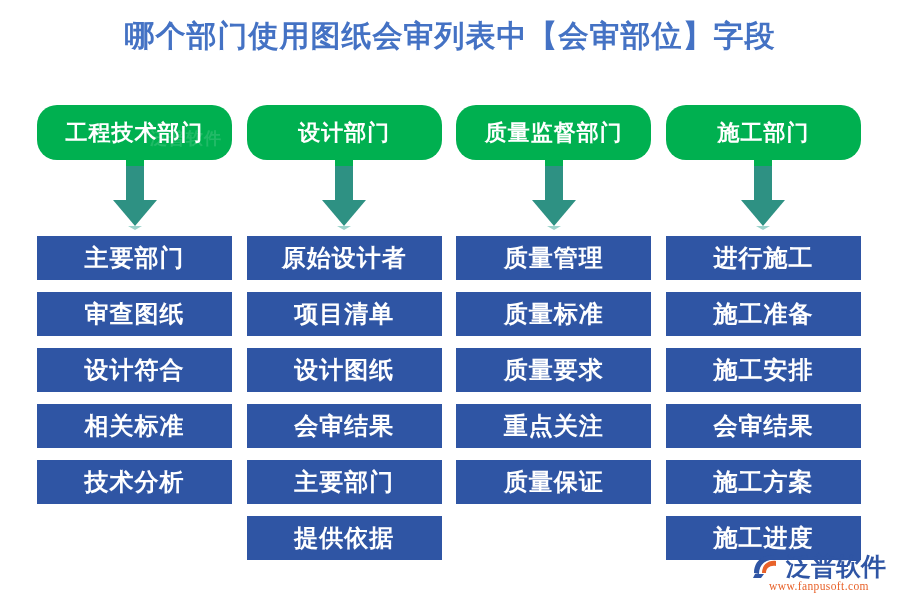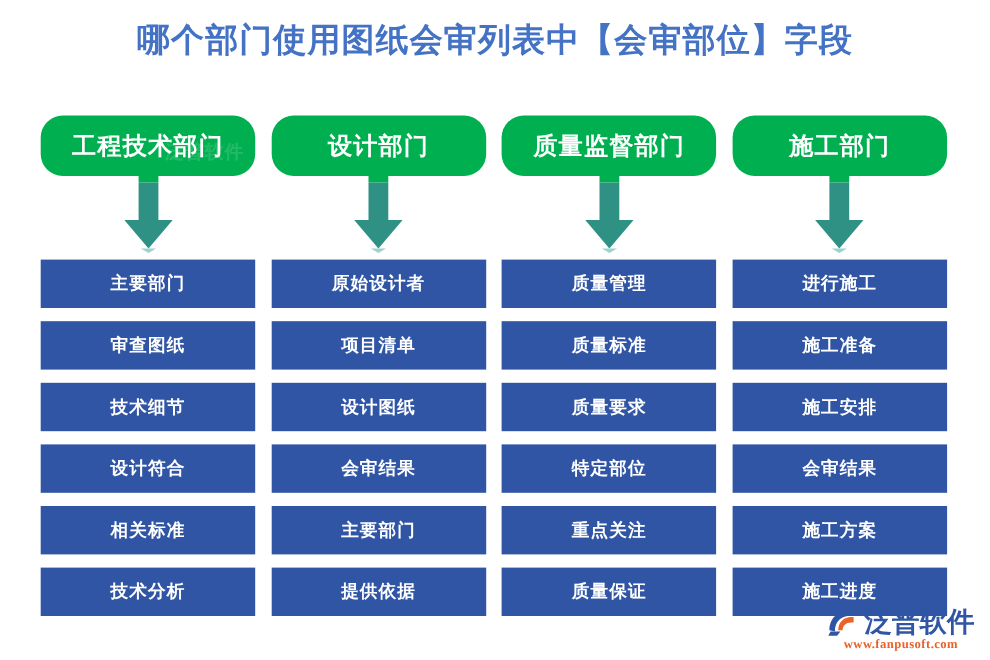--- a/index.html
+++ b/index.html
@@ -93,21 +93,21 @@
   
   .items {
     display: flex;
     flex-direction: column;
     gap: 12px;
   }
   .item-box {
     height: 44px;
     background: #2F55A4;
     color: #ffffff;
-    font-size: 16px;
+    font-size: 24px;
     font-weight: bold;
     display: flex;
     align-items: center;
     justify-content: center;
     letter-spacing: 1px;
     white-space: nowrap;
   }
 
   
   .watermark-center {
@@ -154,21 +154,21 @@
   .brand-name {
     font-size: 25px;
     font-weight: bold;
     color: #2F55A4;
     letter-spacing: 0px;
     line-height: 1;
     font-family: "Liberation Sans", "DejaVu Sans", sans-serif;
   }
   .brand-url {
     font-size: 11.5px;
-    font-weight: bold;
+    font-weight: normal;
     color: #E8622A;
     letter-spacing: 0.4px;
     margin-top: 1px;
     font-family: "Liberation Serif", "DejaVu Serif", serif;
   }
 </style>
 </head>
 <body>
 
 <div class="canvas">
@@ -185,21 +185,20 @@
             <rect x="13" y="0" width="18" height="10" fill="#00B050"></rect>
             <rect x="13" y="10" width="18" height="34" fill="#2E9183"></rect>
             <polygon points="0,44 44,44 22,70" fill="#2E9183"></polygon>
             <polygon points="15,70 29,70 22,74" fill="#9CD3CB"></polygon>
           </svg>
         </div>
       </div>
       <div class="items">
         <div class="item-box">主要部门</div>
         <div class="item-box">审查图纸</div>
-        <div class="item-box">技术细节</div>
         <div class="item-box">设计符合</div>
         <div class="item-box">相关标准</div>
         <div class="item-box">技术分析</div>
       </div>
     </div>
 
     <div class="column">
       <div class="col-header">设计部门</div>
       <div class="arrow-zone">
         <div class="arrow">
@@ -230,21 +229,20 @@
             <rect x="13" y="10" width="18" height="34" fill="#2E9183"></rect>
             <polygon points="0,44 44,44 22,70" fill="#2E9183"></polygon>
             <polygon points="15,70 29,70 22,74" fill="#9CD3CB"></polygon>
           </svg>
         </div>
       </div>
       <div class="items">
         <div class="item-box">质量管理</div>
         <div class="item-box">质量标准</div>
         <div class="item-box">质量要求</div>
-        <div class="item-box">特定部位</div>
         <div class="item-box">重点关注</div>
         <div class="item-box">质量保证</div>
       </div>
     </div>
 
     <div class="column">
       <div class="col-header">施工部门</div>
       <div class="arrow-zone">
         <div class="arrow">
           <svg width="44" height="74" viewBox="0 0 44 74" xmlns="http://www.w3.org/2000/svg">

